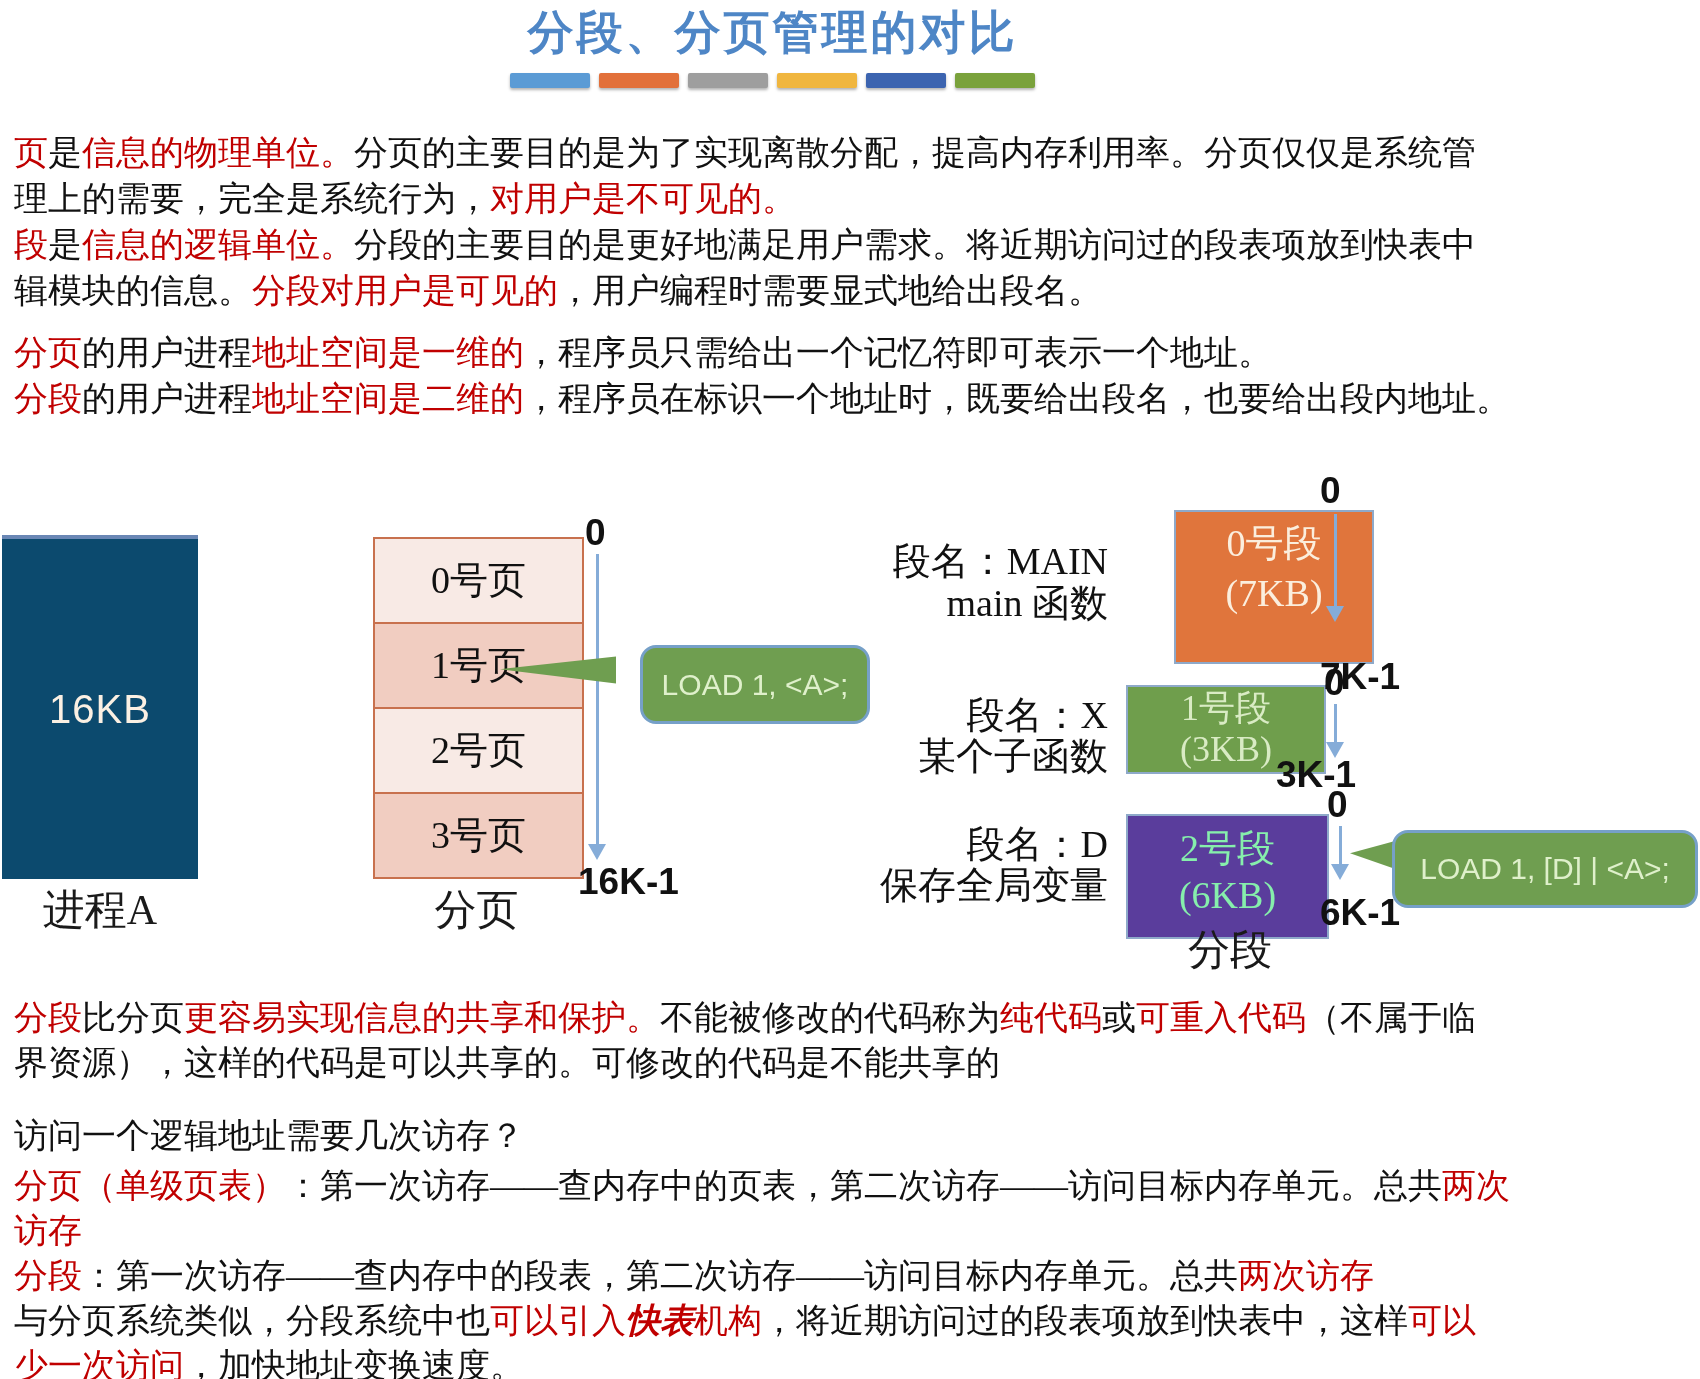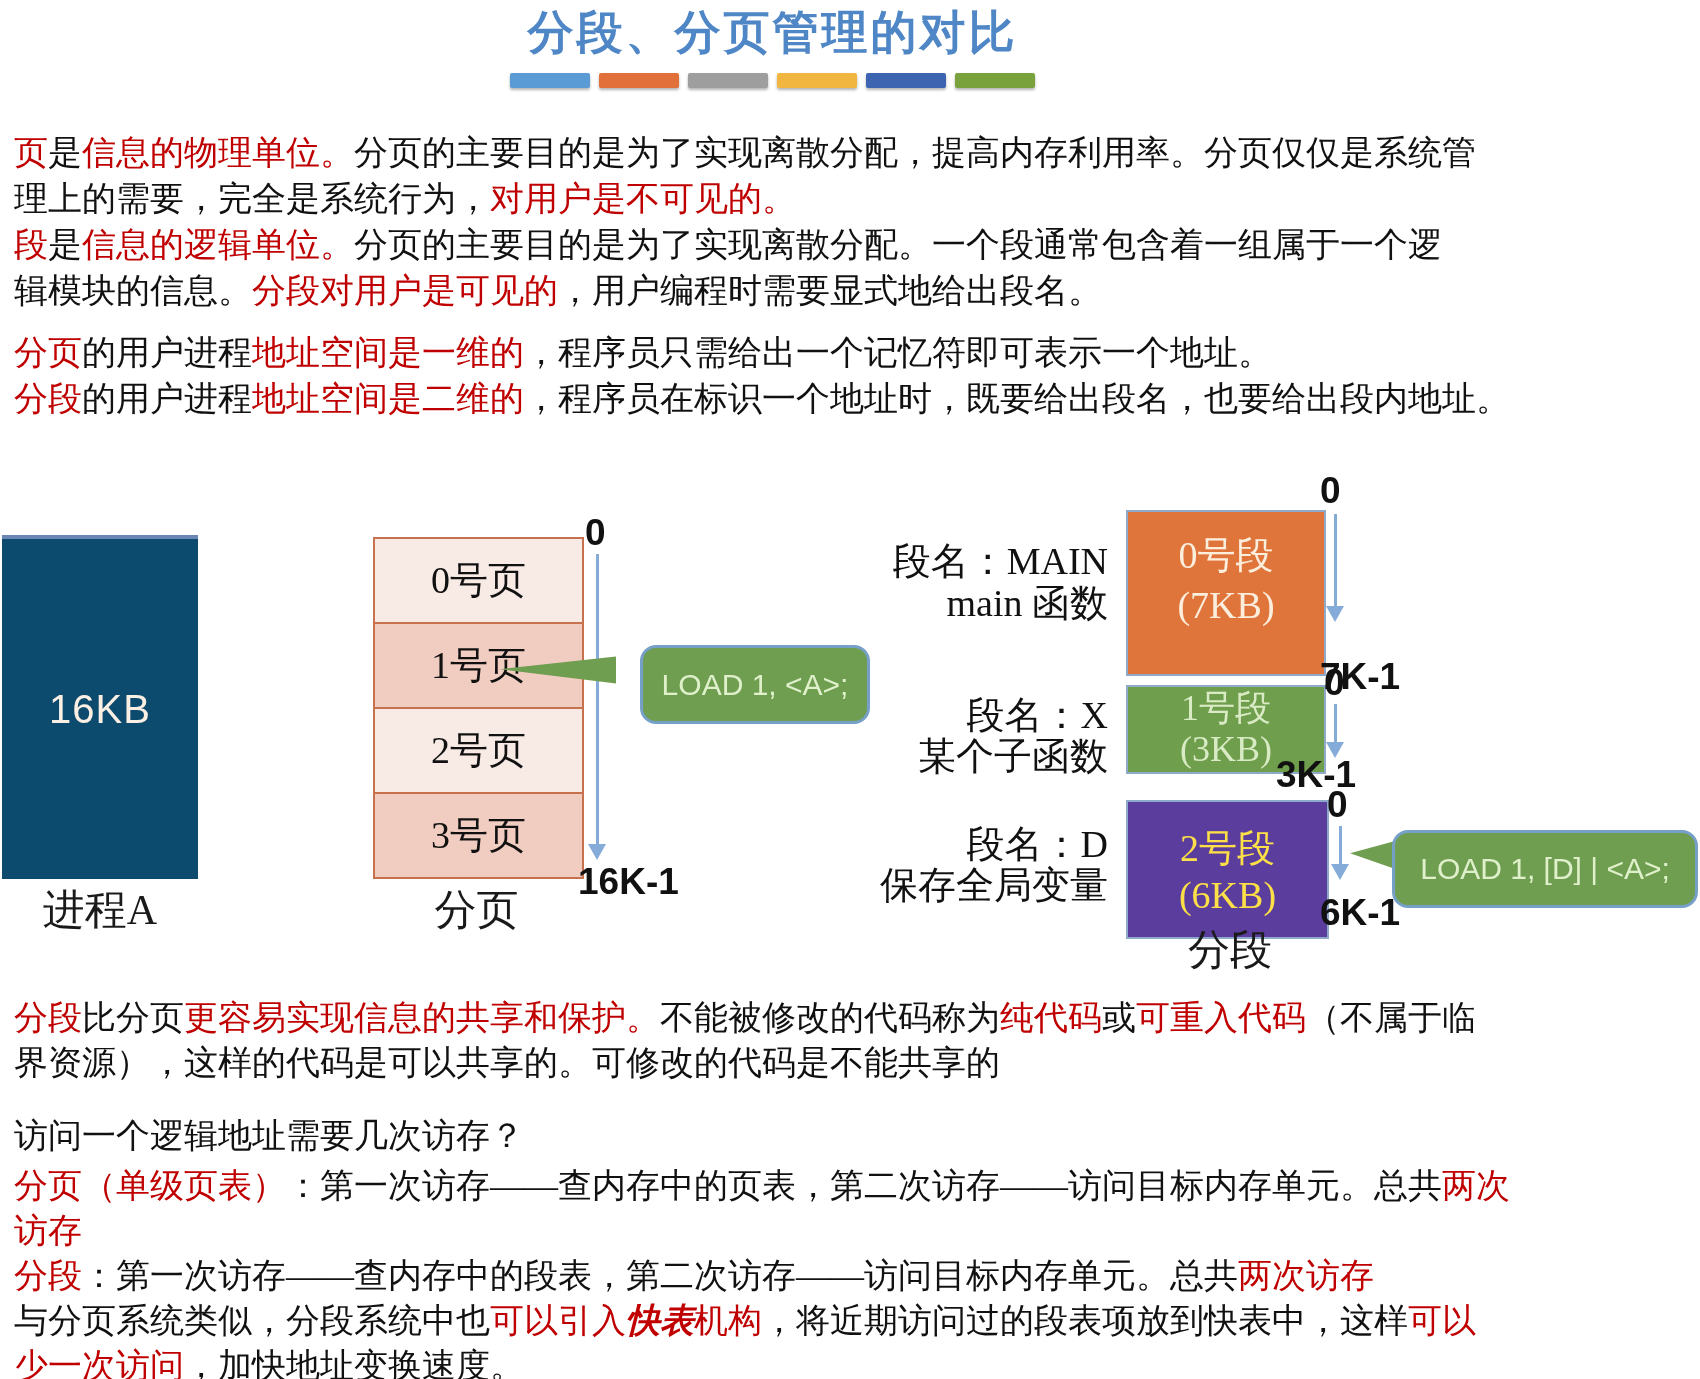--- a/index.html
+++ b/index.html
@@ -56,23 +56,23 @@
     display:flex;align-items:center;justify-content:center;
     font-family:"Liberation Sans","DejaVu Sans",sans-serif;
     font-size:30px;color:#DFF0CB;white-space:nowrap;
   }
   .callout-tail{background:#6F9E50;}
   
   .segname{right:592px;font-size:38px;text-align:right;white-space:nowrap;}
   
   .segbox{border:2px solid #8EA9C9;text-align:center;
     font-size:38px;}
-  #seg0-box{left:1126px;top:40px;width:196px;height:144px;padding-top:18px;line-height:50px;color:#FBEEDD;box-sizing:content-box;}
+  #seg0-box{left:1174px;top:40px;width:196px;height:144px;padding-top:6px;line-height:50px;color:#FBEEDD;box-sizing:content-box;}
   #seg1-box{left:1126px;top:215px;width:196px;height:84px;font-size:36px;padding-top:1px;line-height:41px;color:#D9EBC4;}
-  #seg2-box{left:1126px;top:330px;width:199px;height:112px;padding-top:23px;line-height:47px;color:#fde047;box-sizing:content-box;}
+  #seg2-box{left:1126px;top:344px;width:199px;height:112px;padding-top:9px;line-height:47px;color:#86efac;box-sizing:content-box;}
 </style>
 </head>
 <body>
 
 <div class="header">
   <div class="title">分段、分页管理的对比</div>
   <div class="bars">
       <div class="bar" style="background: rgb(91, 155, 213);"></div>
       <div class="bar" style="background: rgb(226, 112, 58);"></div>
       <div class="bar" style="background: rgb(158, 158, 158);"></div>
@@ -81,21 +81,21 @@
       <div class="bar" style="background: rgb(122, 162, 60);"></div>
     </div>
 </div>
 
 <div id="top-text" class="textblock">
     <div class="para">
       <div class="tline"><span class="red">页</span><span>是</span><span class="red">信息的物理单位。</span><span>分页的主要目的是为了实现离散分配，提高内存利用率。分页仅仅是系统管</span></div>
       <div class="tline"><span>理上的需要，完全是系统行为，</span><span class="red">对用户是不可见的。</span></div>
     </div>
     <div class="para">
-      <div class="tline"><span class="red">段</span><span>是</span><span class="red">信息的逻辑单位。</span><span>分页的主要目的是为了实现离散分配。一个段通常包含着一组属于一个逻</span></div>
+      <div class="tline"><span class="red">段</span><span>是</span><span class="red">信息的逻辑单位。</span><span>分段的主要目的是更好地满足用户需求。将近期访问过的段表项放到快表中</span></div>
       <div class="tline"><span>辑模块的信息。</span><span class="red">分段对用户是可见的</span><span>，用户编程时需要显式地给出段名。</span></div>
     </div>
     <div class="para">
       <div class="tline"><span class="red">分页</span><span>的用户进程</span><span class="red">地址空间是一维的</span><span>，程序员只需给出一个记忆符即可表示一个地址。</span></div>
       <div class="tline"><span class="red">分段</span><span>的用户进程</span><span class="red">地址空间是二维的</span><span>，程序员在标识一个地址时，既要给出段名，也要给出段内地址。</span></div>
     </div>
   </div>
 
 <div id="diagram">
 

